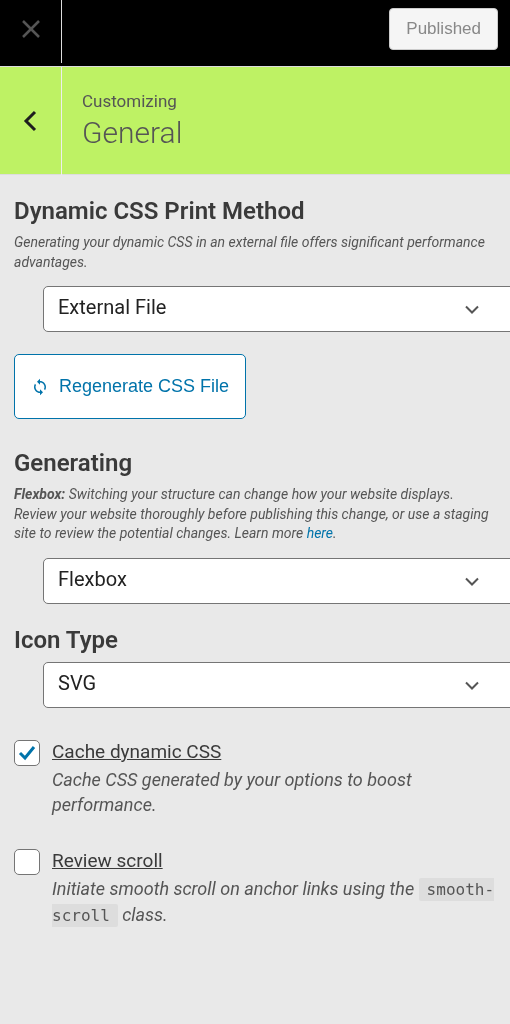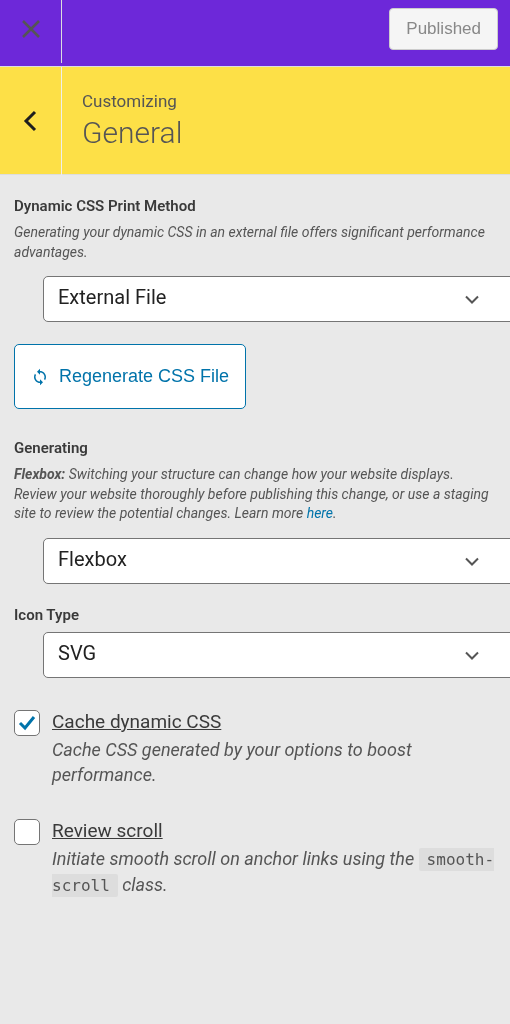--- a/index.html
+++ b/index.html
@@ -9,21 +9,21 @@
     }
     body {
       width: 510px;
       height: 1024px;
       font-family: -apple-system, BlinkMacSystemFont, "Segoe UI", Roboto, sans-serif;
       background: #e9e9e9;
       overflow: hidden;
     }
     .topbar {
       height: 67px;
-      background: #6d28d9;
+      background: #000000;
       display: flex;
       justify-content: space-between;
       align-items: center;
       padding: 0 12px 8px 0;
       border-bottom: 1px solid #ddd;
     }
     .close-btn {
       width: 62px;
       height: 67px;
       display: flex;
@@ -43,21 +43,21 @@
       background: #f5f5f5;
       border: 1px solid #ccc;
       border-radius: 4px;
       padding: 10px 16px;
       color: #888;
       font-size: 17px;
       font-weight: 500;
     }
     .header {
       height: 108px;
-      background: #fde047;
+      background: #bef264;
       display: flex;
       align-items: center;
       border-bottom: 1px solid #ddd;
     }
     .back-btn {
       width: 62px;
       height: 108px;
       display: flex;
       align-items: center;
       justify-content: center;
@@ -81,21 +81,21 @@
     }
     .header-title {
       color: #555;
       font-size: 30px;
       font-weight: 300;
     }
     .content {
       padding: 22px 14px;
     }
     .section-heading {
-      font-size: 15px;
+      font-size: 24px;
       font-weight: 600;
       color: #3a3a3a;
       margin-bottom: 8px;
     }
     .section-description {
       font-size: 14px;
       font-style: italic;
       color: #555;
       margin-bottom: 14px;
       line-height: 1.4;

